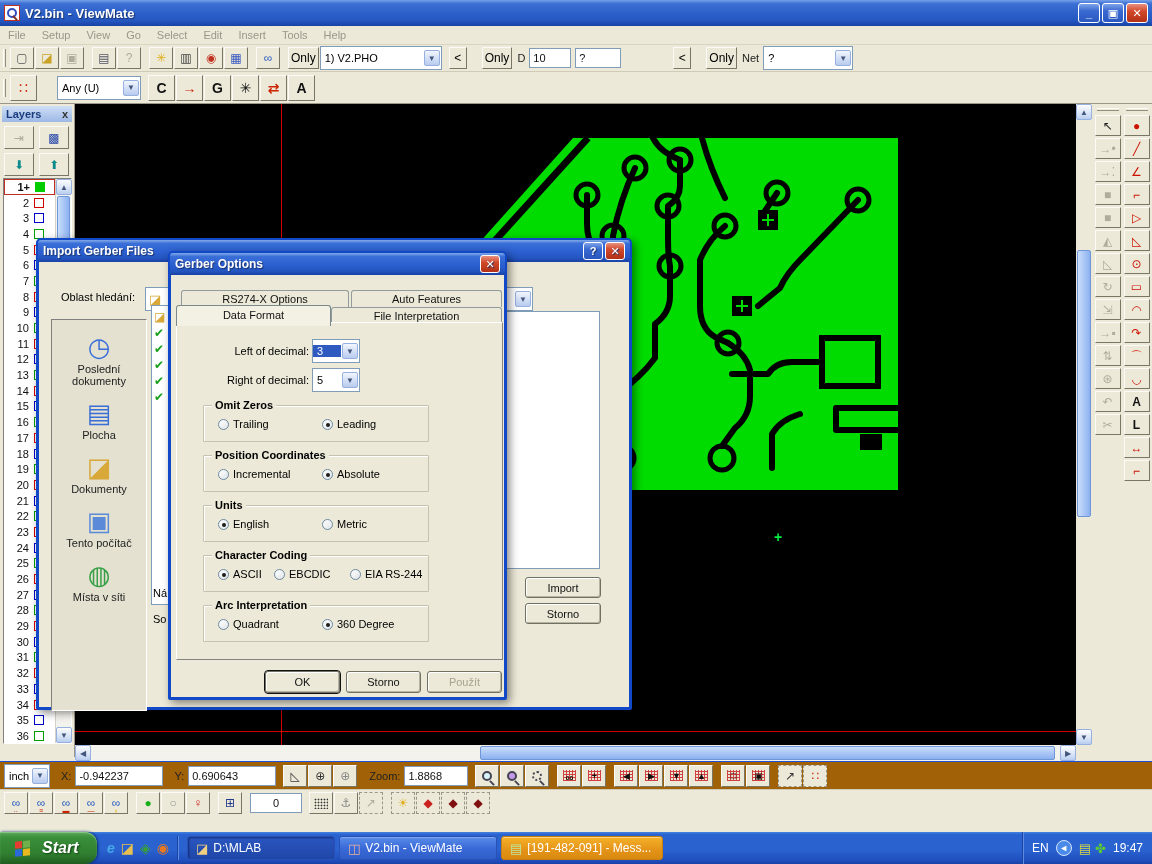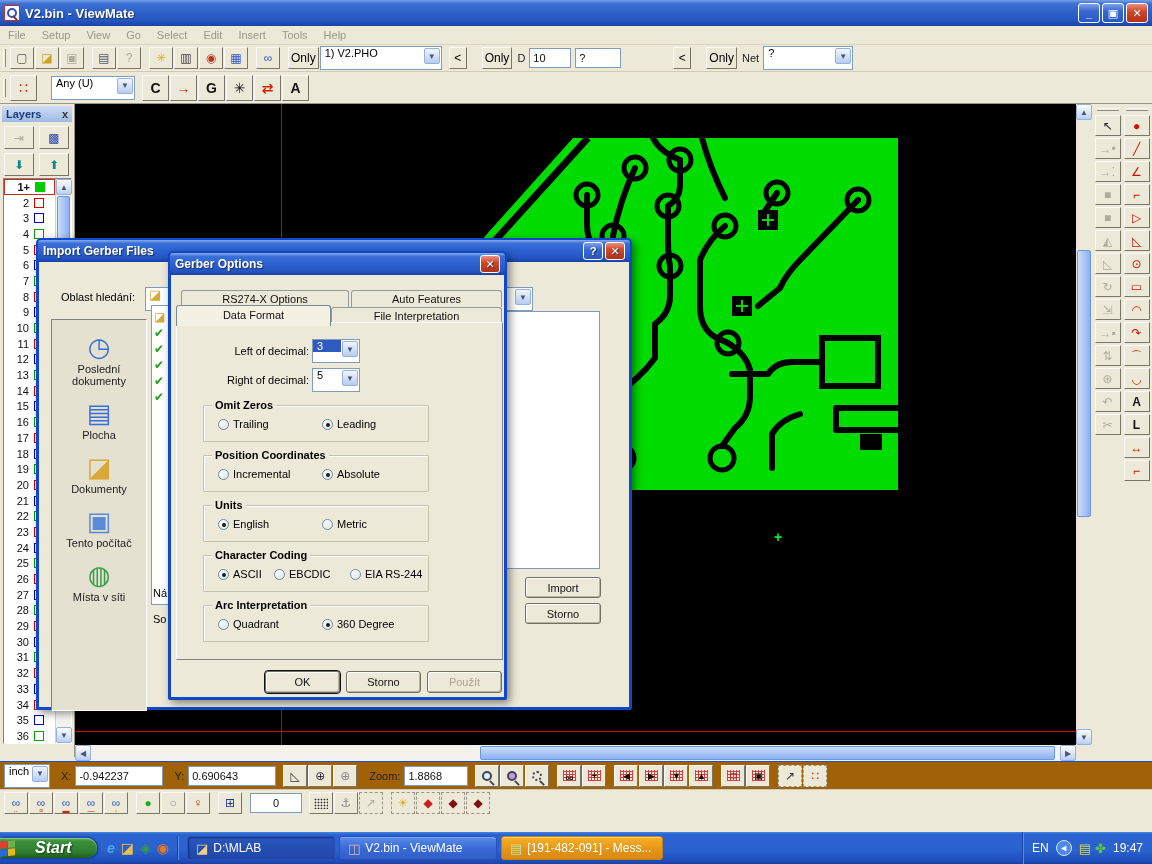--- a/index.html
+++ b/index.html
@@ -29,21 +29,21 @@
   #toolbar2 { top:72px; height:32px; border-bottom:1px solid #9a9689; }
   .grip { width:3px; height:18px; border-left:1px solid #fff; border-right:1px solid #928f7e; margin:0 4px 0 3px; }
   .tbtn { height:22px; min-width:24px; padding:0 2px; background:#ece9d8; border:1px solid; border-color:#fbfaf6 #7a7665 #7a7665 #fbfaf6;
     display:inline-flex; align-items:center; justify-content:center; font-size:12px; margin-right:1px; position:relative; }
   .tbtn.big { height:26px; min-width:27px; font-size:14px; }
   .tbtn.dashedb { border-style:dashed; border-color:#9a9689; }
   .tbtn .g { line-height:1; }
   .tsep { width:7px; height:20px; display:inline-block; }
   .tlabel { padding:0 4px; color:#222; }
   .xpinput { height:20px; background:#fff; border:1px solid #7f9db9; font-size:11px; padding:0 3px; font-family:inherit; color:#111; }
-  .combo { height:24px; background:#fff; border:1px solid #7f9db9; display:inline-flex; align-items:flex-start; position:relative; }
+  .combo { height:24px; background:#fff; border:1px solid #7f9db9; display:inline-flex; align-items:center; position:relative; }
   .combo .cval { flex:1; padding:0 4px; white-space:nowrap; overflow:hidden; }
   .drop { width:16px; height:16px; margin:1px; background:linear-gradient(180deg,#f2f6fd,#cfdcf5 60%,#b8cbee); border:1px solid #96b1e0; border-radius:2px;
     display:flex; align-items:center; justify-content:center; font-size:8px; color:#44567c; flex:0 0 16px; }
 
   
   #layers { position:absolute; left:0; top:104px; width:75px; height:653px; background:#ece9d8; border-right:1px solid #9a9689; z-index:3; }
   #layers .ptitle { margin:2px; height:16px; background:linear-gradient(180deg,#cfdef5,#9db9e6); display:flex; align-items:center; padding:0 4px; color:#1a3c7c; font-weight:bold; }
   #layers .ptitle .x { margin-left:auto; font-weight:bold; color:#333; }
   .lbtnrow { display:flex; gap:4px; padding:2px 4px; }
   .lbtn { width:30px; height:23px; }
@@ -90,21 +90,21 @@
   .ic-mag::after { content:""; position:absolute; right:-5px; bottom:-5px; width:6px; height:2px; background:#445; transform:rotate(45deg); }
   .ic-grid { width:13px; height:11px; background:
       repeating-linear-gradient(90deg,#d04040 0 1px,transparent 1px 3px),
       repeating-linear-gradient(0deg,#d04040 0 1px,transparent 1px 3px); position:relative; }
   .ic-grid .ov { position:absolute; left:50%; top:50%; transform:translate(-50%,-52%); font-size:9px; color:#111; font-weight:bold; }
   .ic-dots { width:14px; height:11px; background:radial-gradient(#333 0.8px,transparent 1.1px); background-size:3px 3px; }
 
   
   #taskbar { position:absolute; left:0; top:832px; width:1152px; height:32px; z-index:30;
     background:linear-gradient(180deg,#4584e0 0%,#2a63d0 8%,#2a63d0 55%,#1f4dbc 90%,#1941a5 100%); display:flex; align-items:center; }
-  #startbtn { width:97px; height:20px; border-radius:0 12px 12px 0; display:flex; align-items:center; padding-left:0; gap:20px;
+  #startbtn { width:97px; height:32px; border-radius:0 12px 12px 0; display:flex; align-items:center; padding-left:15px; gap:12px;
     background:linear-gradient(180deg,#58a858 0%,#3a8f3a 18%,#2f7e2f 70%,#1f5c1f 100%); box-shadow:inset 0 1px 1px #8cc88c, 1px 0 3px #0a2a6a; }
   #startbtn .slabel { color:#fff; font-weight:bold; font-style:italic; font-size:16px; text-shadow:1px 1px 2px #10400f; }
   .flag { width:15px; height:15px; display:grid; grid-template-columns:7px 7px; grid-template-rows:7px 7px; gap:1px; transform:skewY(-6deg); }
   .flag i { display:block; }
   .ql { display:flex; gap:6px; margin-left:10px; align-items:center; }
   .ql .qlicon { font-size:14px; line-height:1; }
   .tbardiv { width:2px; height:24px; margin:0 8px; background:#1a43a8; border-right:1px solid #5f8ce0; }
   .task { height:24px; border-radius:3px; margin-right:4px; display:flex; align-items:center; gap:5px; padding:0 8px; color:#fff; font-size:12px;
     background:linear-gradient(180deg,#5a8ce8,#3a6ad8 50%,#2f5ec8); border:1px solid #2a50b8; box-shadow:inset 0 1px 0 #7da6f0; white-space:nowrap; overflow:hidden; }
   .task.active { background:linear-gradient(180deg,#2a56c0,#1f47a8); box-shadow:inset 1px 1px 2px #11307c; }
@@ -254,21 +254,21 @@
     </span>
   </div>
 
   <div class="tbrow" id="toolbar2">
     <span class="grip"></span>
     <span class="iconset" id="tb2pattern">
         <span class="tbtn big">
           <span class="g ic" style="color: rgb(204, 34, 0);">∷</span>
         </span>
       </span>
-    <span class="combo" style="width:84px;margin-left:13px">
+    <span class="combo" style="width:84px;margin-left:19px">
       <span class="cval">Any    (U)</span>
       <span class="drop">▼</span>
     </span>
     <span class="tsep"></span>
     <span class="iconset" id="tb2icons">
         <span class="tbtn big">
           <span class="g ic" style="color: rgb(17, 17, 17); font-weight: bold;">C</span>
         </span>
         <span class="tbtn big">
           <span class="g ic" style="color: rgb(204, 34, 0); font-weight: bold;">→</span>

